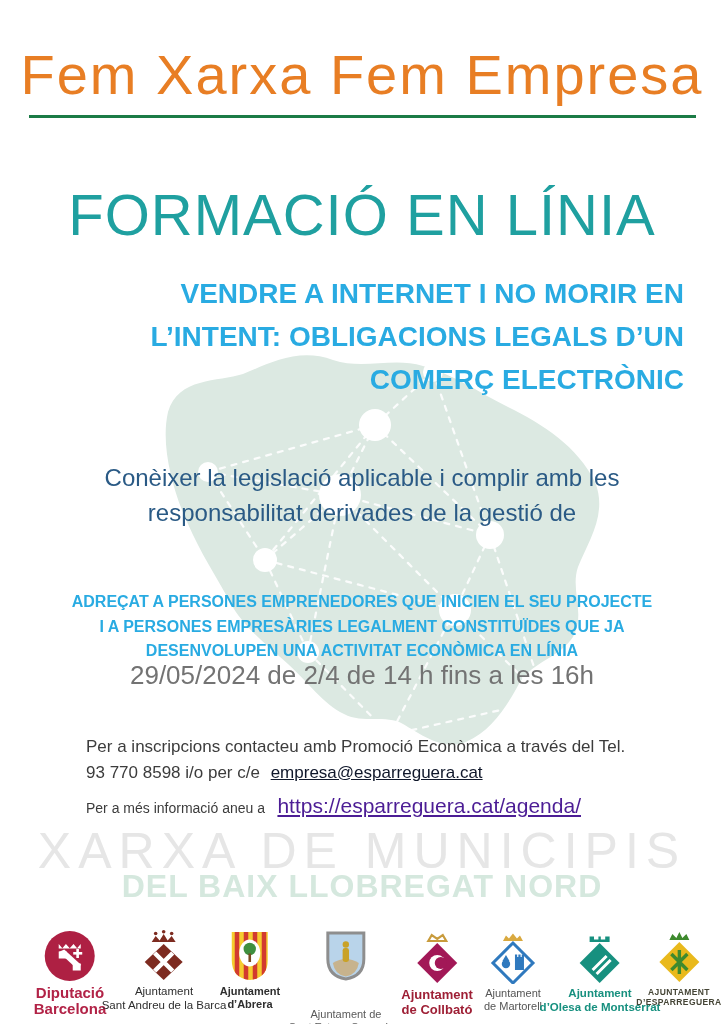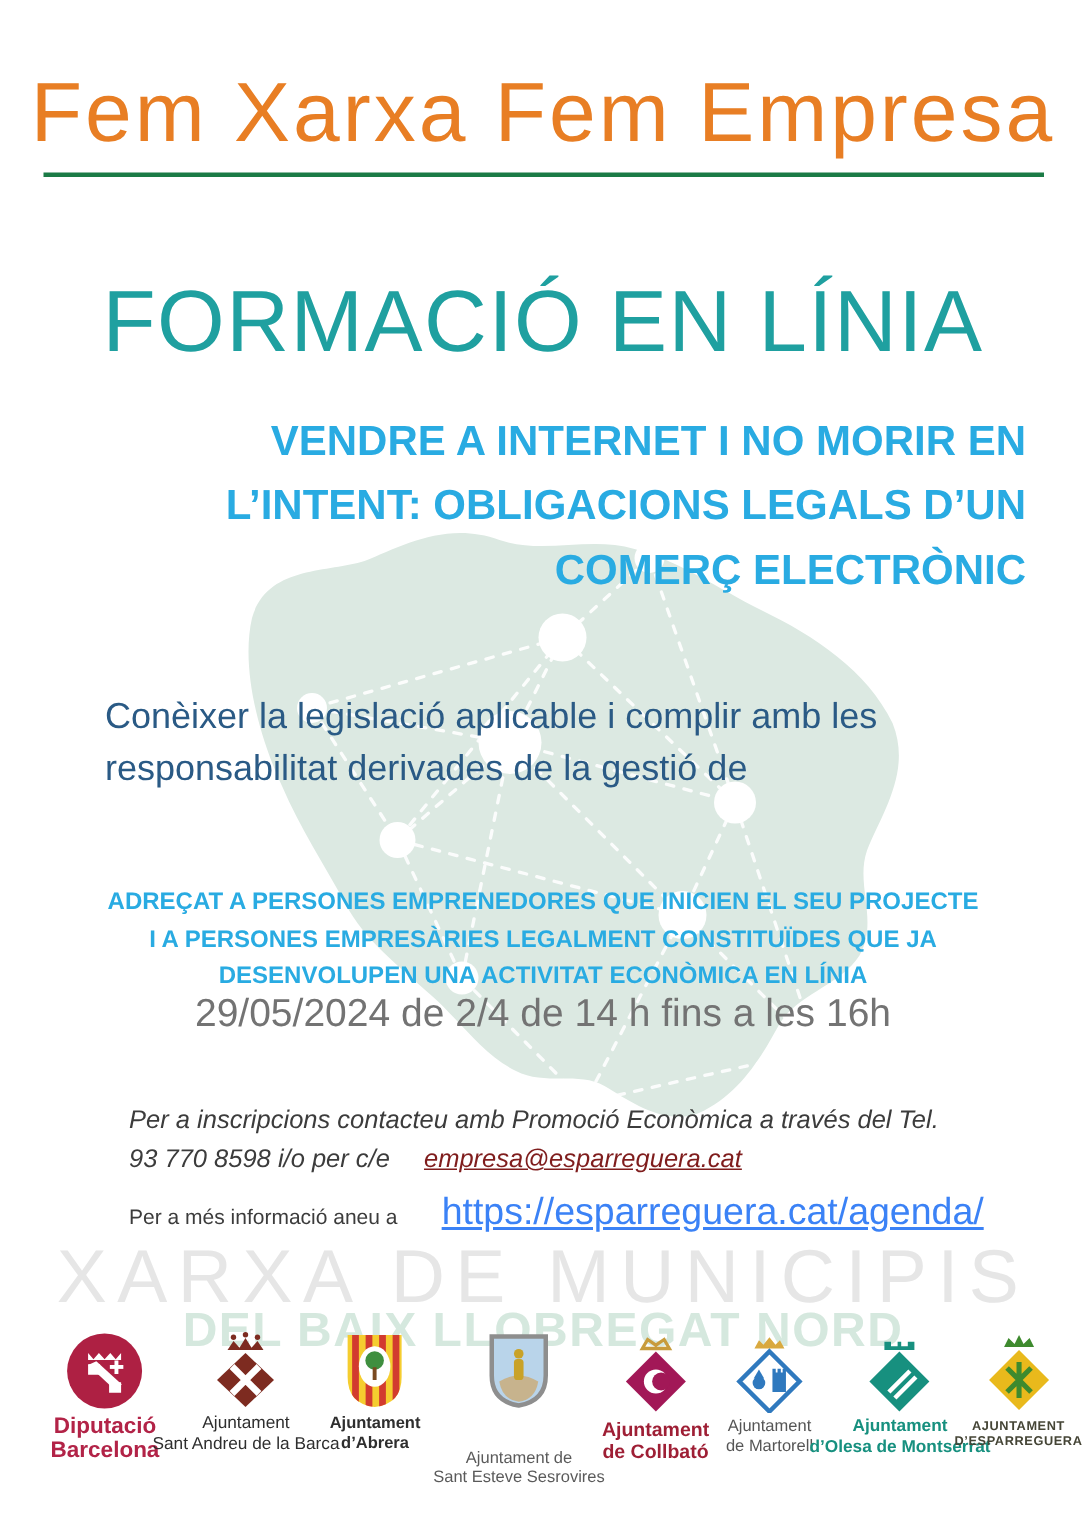--- a/index.html
+++ b/index.html
@@ -14,40 +14,40 @@
   .map-wrap{position:absolute;left:148px;top:352px;width:455px;height:396px;z-index:0;}
 
   .brand{top:42px;font-size:56px;letter-spacing:2px;color:#E87E24;font-weight:400;white-space:nowrap;}
   .rule{top:115px;left:29px;right:28px;height:3px;background:#1B7B46;}
   .format{top:181px;font-size:58px;font-weight:300;letter-spacing:1px;color:#1FA0A0;white-space:nowrap;}
 
   .course{top:272px;left:40px;right:40px;text-align:right;font-size:28px;font-weight:bold;
           color:#29ABE2;line-height:43px;}
   .course span{display:block;}
 
-  .desc{top:460px;left:70px;right:70px;font-size:24px;color:#2A5A85;line-height:35px;}
+  .desc{top:460px;left:70px;right:70px;text-align:center;font-size:24px;color:#2A5A85;line-height:35px;}
   .desc span{display:block;}
 
   .audience{top:590px;left:45px;right:45px;text-align:center;font-size:16px;font-weight:bold;
             color:#29ABE2;line-height:24.5px;}
   .audience span{display:block;}
 
   .datetime{top:660px;font-size:26px;color:#737373;}
 
-  .registration{top:734px;left:86px;right:76px;font-size:17px;color:#3C3C3C;line-height:26px;text-align:left;font-style:italic;}
-  .email{color:#7f1d1d;text-decoration:underline;cursor:pointer;margin-left:18px;}
+  .registration{top:734px;left:86px;right:76px;font-size:17px;color:#3C3C3C;line-height:26px;text-align:left;}
+  .email{color:#0f172a;text-decoration:underline;cursor:pointer;margin-left:6px;}
 
   .moreinfo{top:794px;left:86px;text-align:left;white-space:nowrap;}
   .moreinfo .lbl{font-size:14px;color:#3C3C3C;vertical-align:baseline;text-align:center;}
-  .moreinfo .url{font-size:25px;color:#3b82f6;text-decoration:underline;cursor:pointer;margin-left:25px;vertical-align:baseline;}
+  .moreinfo .url{font-size:21px;color:#4c1d95;text-decoration:underline;cursor:pointer;margin-left:8px;vertical-align:baseline;}
 
   .wm1{top:822px;font-size:50px;font-weight:300;letter-spacing:7px;color:#E6E6E6;white-space:nowrap;z-index:0;}
   .wm2{top:868px;font-size:32px;font-weight:bold;letter-spacing:1px;color:#D5E8DE;white-space:nowrap;z-index:0;}
 
-  .logos{position:absolute;left:0;top:888px;width:724px;height:90px;z-index:1;}
+  .logos{position:absolute;left:0;top:930px;width:724px;height:90px;z-index:1;}
   .logo{position:absolute;top:0;transform:translateX(-50%);display:flex;flex-direction:column;align-items:center;}
   .logo .crest{flex:0 0 auto;}
   .cap{margin-top:3px;text-align:center;white-space:nowrap;line-height:1.18;}
   .cap span{display:block;}
   .l1{left:70px;}  .l2{left:164px;} .l3{left:250px;} .l4{left:346px;}
   .l5{left:437px;} .l6{left:513px;} .l7{left:600px;} .l8{left:679px;}
   .l1 .cap{font-size:15px;font-weight:bold;color:#B22347;line-height:1.08;}
   .l2 .cap{font-size:11.5px;color:#2E2E2E;}
   .l3 .cap{font-size:11px;font-weight:bold;color:#2E2E2E;}
   .l4 .cap{font-size:11px;color:#5A5A5A;margin-top:26px;}

